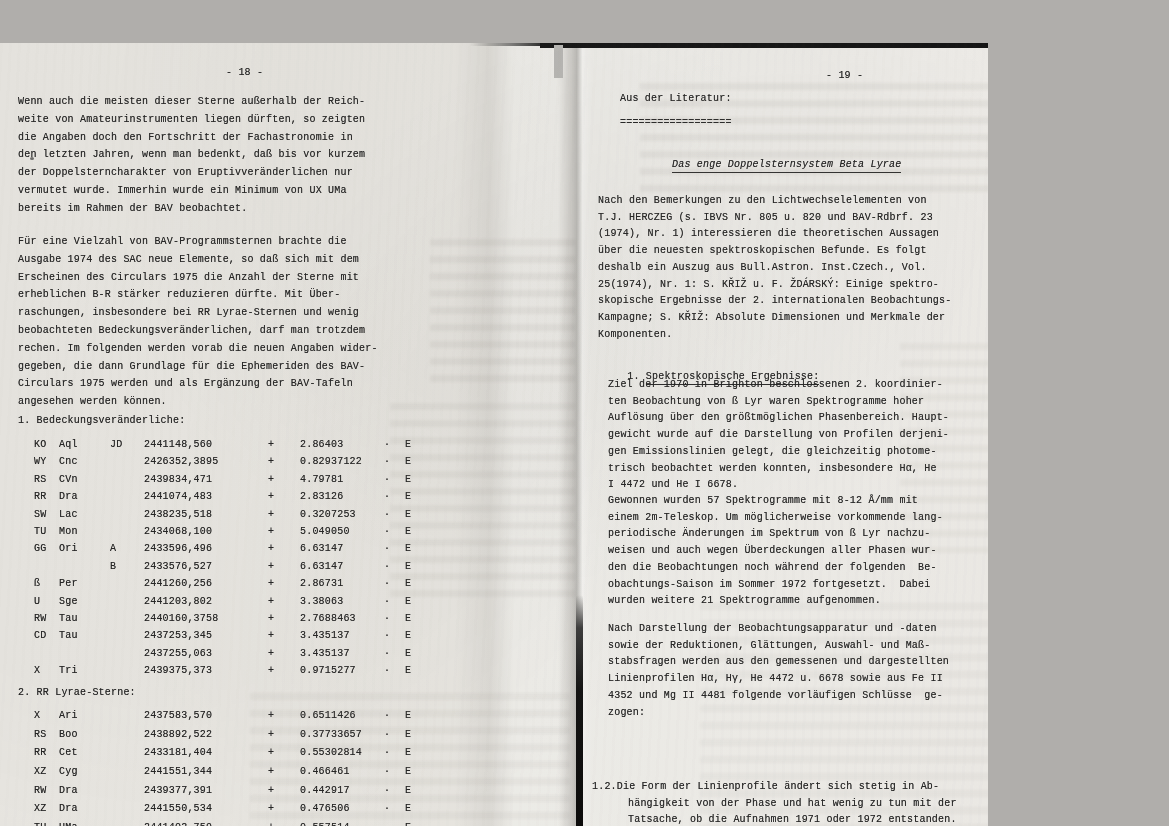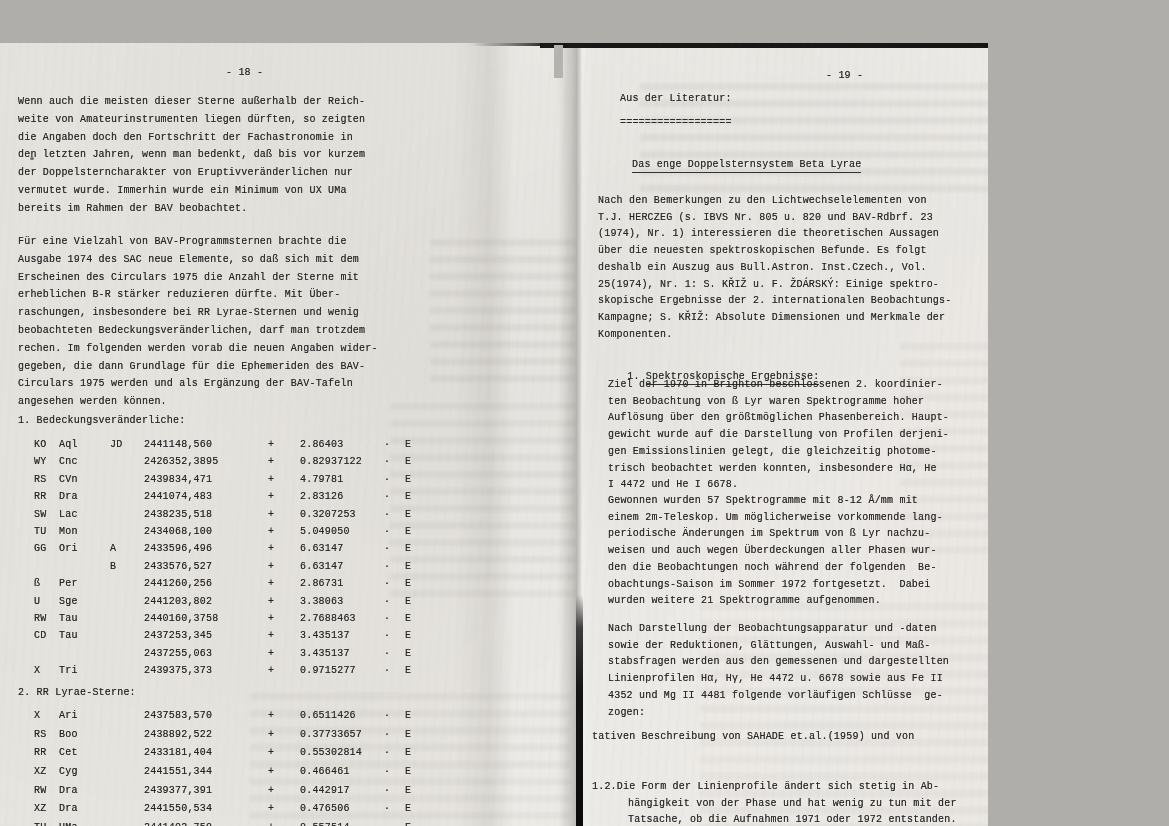--- a/index.html
+++ b/index.html
@@ -334,21 +334,21 @@
 
     <div class="sig" style="left:437px; top:789px;font-family:Liberation Mono, monospace;">W. Braune</div>
   </div>
 
   <div class="page-right">
     <div class="block" style="left:826px; top:27px;">- 19 -</div>
 
     <div class="block" style="left:620px; top:50px;">Aus der Literatur:</div>
     <div class="block" style="left:620px; top:74px;">==================</div>
 
-    <div class="block underline" style="left:632px; top:116px;">Das enge Doppelsternsystem Beta Lyrae</div>
+    <div class="block underline" style="left:672px; top:116px;font-style:italic;">Das enge Doppelsternsystem Beta Lyrae</div>
 
     <div class="block lines" style="left:598px; top:150px;">Nach den Bemerkungen zu den Lichtwechselelementen von
 T.J. HERCZEG (s. IBVS Nr. 805 u. 820 und BAV-Rdbrf. 23
 (1974), Nr. 1) interessieren die theoretischen Aussagen
 über die neuesten spektroskopischen Befunde. Es folgt
 deshalb ein Auszug aus Bull.Astron. Inst.Czech., Vol.
 25(1974), Nr. 1: S. KŘIŽ u. F. ŽDÁRSKÝ: Einige spektro-
 skopische Ergebnisse der 2. internationalen Beobachtungs-
 Kampagne; S. KŘIŽ: Absolute Dimensionen und Merkmale der
 Komponenten.</div>
@@ -373,21 +373,21 @@
 obachtungs-Saison im Sommer 1972 fortgesetzt.  Dabei
 wurden weitere 21 Spektrogramme aufgenommen.</div>
 
     <div class="block lines" style="left:608px; top:578px;">Nach Darstellung der Beobachtungsapparatur und -daten
 sowie der Reduktionen, Glättungen, Auswahl- und Maß-
 stabsfragen werden aus den gemessenen und dargestellten
 Linienprofilen Hα, Hγ, He 4472 u. 6678 sowie aus Fe II
 4352 und Mg II 4481 folgende vorläufigen Schlüsse  ge-
 zogen:</div>
 
-    <div class="block lines hang" style="left:592px; top:686px;"><div class="ln">tativen Beschreibung von SAHADE et.al.(1959) und von</div></div>
+    <div class="block lines hang" style="left:592px; top:686px;"></div>
 
     <div class="block lines hang" style="left:592px; top:736px;"><div class="ln">1.2.Die Form der Linienprofile ändert sich stetig in Ab-</div><div class="ln">hängigkeit von der Phase und hat wenig zu tun mit der</div><div class="ln">Tatsache, ob die Aufnahmen 1971 oder 1972 entstanden.</div><div class="ln">Hiernach scheinen die unregelmäßigen Schwankungen nicht</div><div class="ln">erheblich zu sein.</div></div>
   </div>
 
   <div class="artifact ghost g1"></div>
   <div class="artifact ghost g2"></div>
   <div class="artifact ghost g3"></div>
   <div class="artifact ghost g4"></div>
   <div class="artifact ghost g5"></div>
   <div class="artifact ghost g6"></div>

